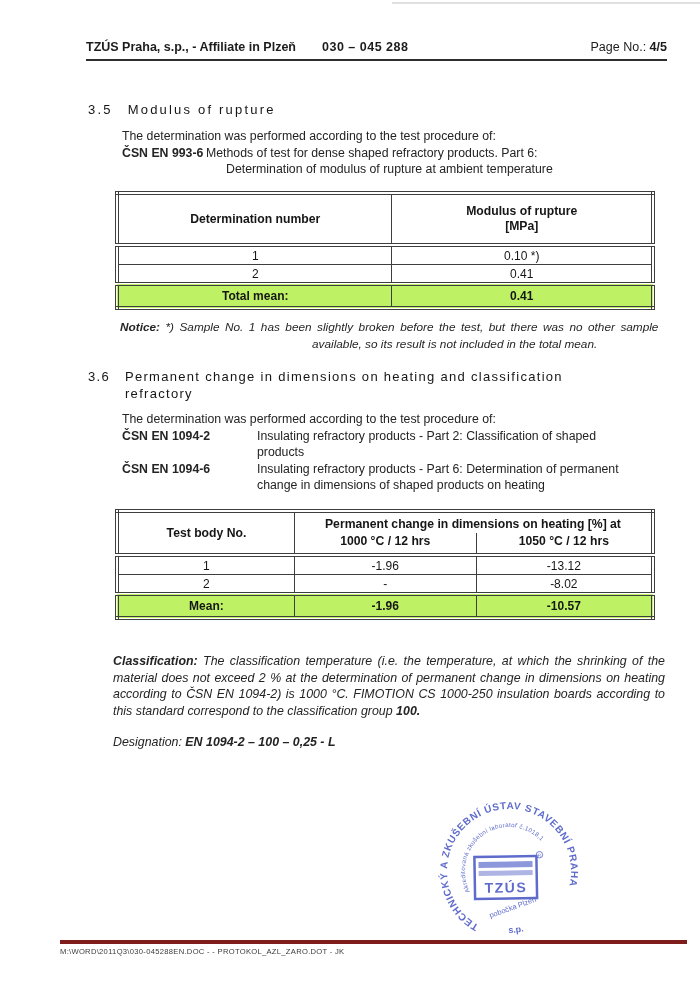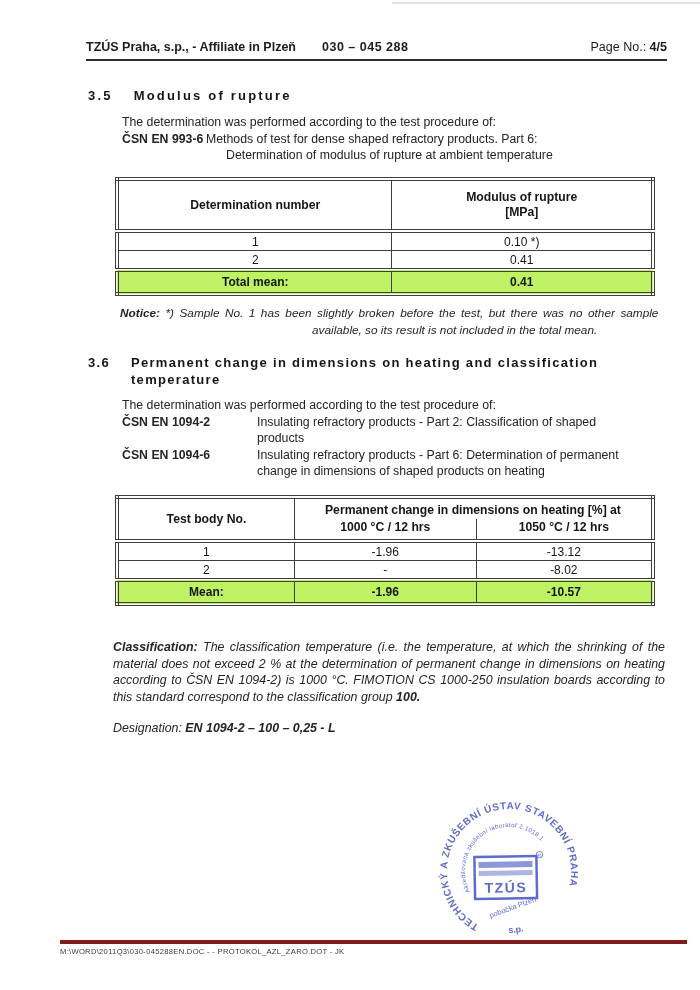--- a/index.html
+++ b/index.html
@@ -12,21 +12,21 @@
           border-bottom:2px solid #2e2e2e;padding-bottom:5px;font-size:12.5px;font-weight:bold;color:#1c1c1c;}
   .header .docnum{margin-left:26px;letter-spacing:.5px;}
   .header .spacer{flex:1;}
   .header .pageno{font-weight:normal;}
   .header .pageno .pv{font-weight:bold;}
 
   
   .sec{position:absolute;left:88px;width:580px;font-size:12.3px;line-height:16px;color:#242424;}
   .s35{top:88px;}
   .s36{top:354px;}
-  .sec-head{display:flex;gap:21px;font-weight:bold;font-size:13px;color:#161616;}
+  .sec-head{display:flex;gap:15px;font-weight:normal;font-size:13px;color:#161616;margin-top:14px;}
   .s35 .sec-head{letter-spacing:2.2px;}
   .s36 .sec-head{letter-spacing:1.3px;line-height:17px;}
   .intro{margin:10px 0 0 34px;}
   .stdrow{margin-left:34px;display:flex;margin-top:1px;}
   .stdrow .code{font-weight:bold;flex:none;}
   .s35 .stdrow .code{width:84px;}
   .s36 .stdrow .code{width:135px;}
   .s35 .desc .l2{margin-left:20px;}
 
   
@@ -125,21 +125,21 @@
       </div>
       <div class="l2">available, so its result is not included in the total mean.</div>
     </div>
   </div>
 
   <div class="sec s36">
     <div class="sec-head">
       <span>3.6</span>
       <span>
         <div>Permanent change in dimensions on heating and classification</div>
-        <div>temperature</div>
+        <div>refractory</div>
       </span>
     </div>
     <div class="intro" style="margin-top:9px;">The determination was performed according to the test procedure of:</div>
 
     <div class="stdrow">
       <span class="code">ČSN EN 1094-2</span>
       <span class="desc">
         <div>Insulating refractory products - Part 2: Classification of shaped</div>
         <div>products</div>
       </span>

